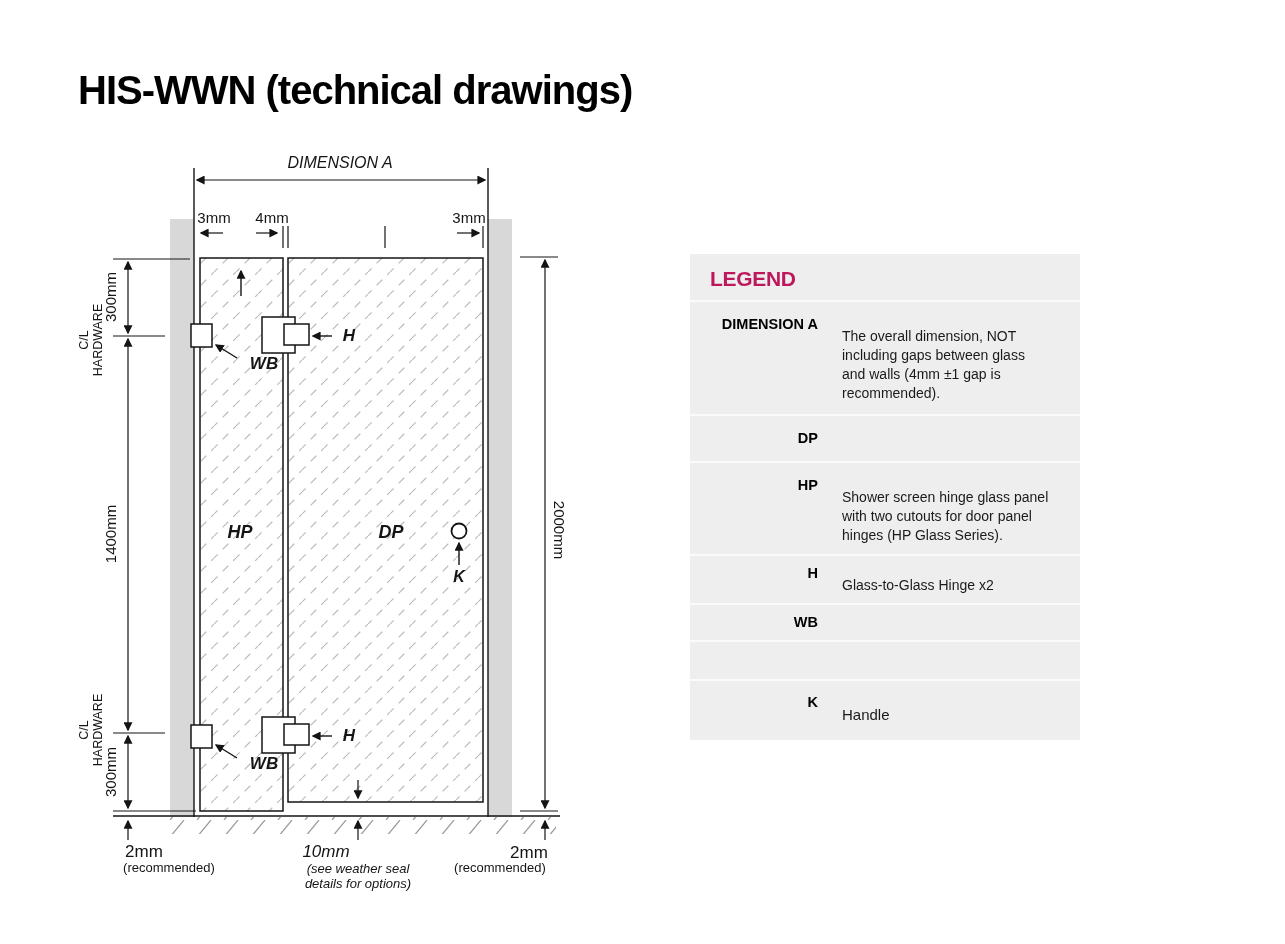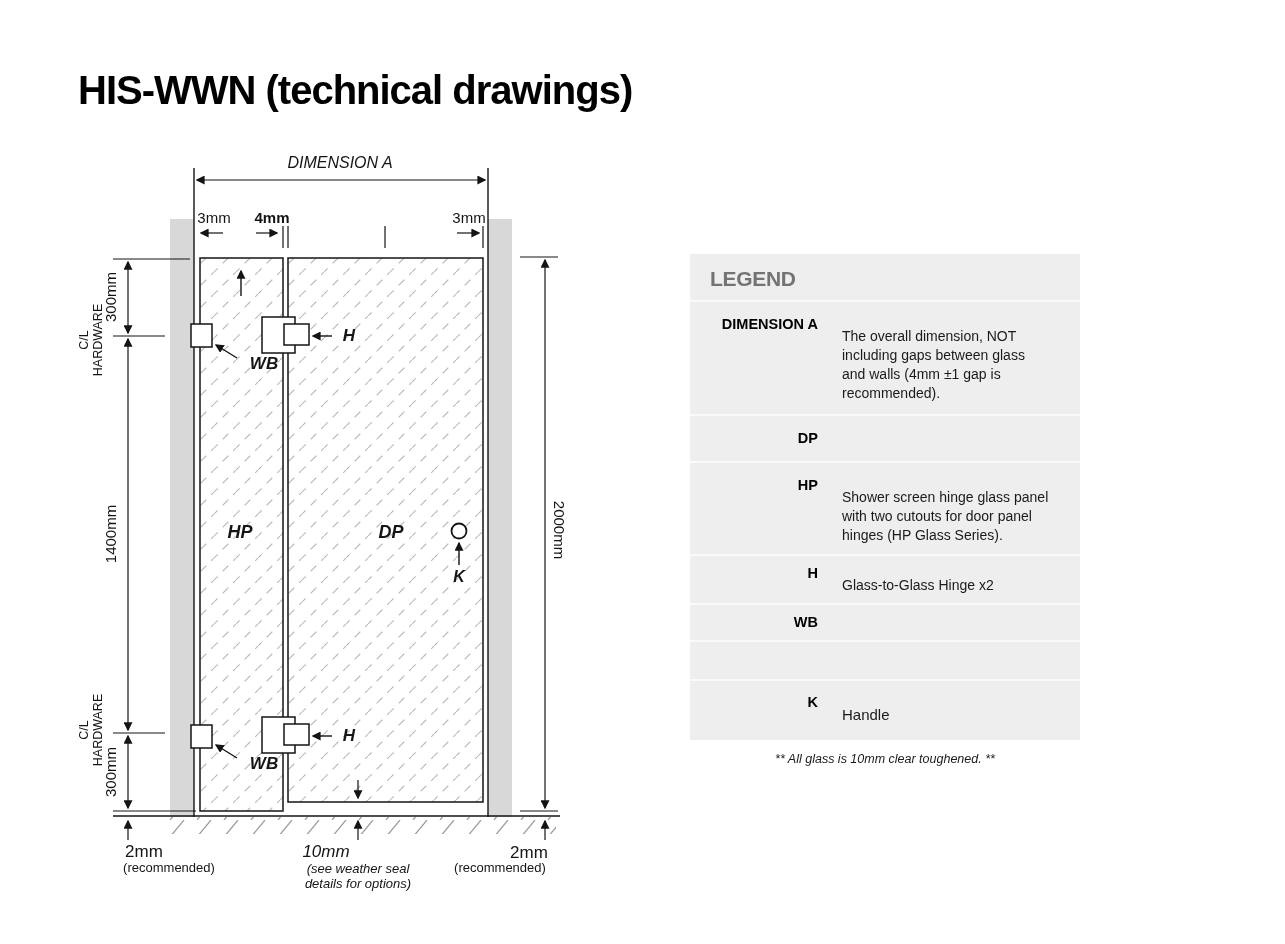--- a/index.html
+++ b/index.html
@@ -22,21 +22,21 @@
          text-align:center; line-height:1.1; color:#151515; }
   .s15 { font-size:15px; }
   .s13 { font-size:13px; }
   .s12 { font-size:12.5px; }
   .s17 { font-size:17px; }
   .it  { font-style:italic; }
   .lbl { font-size:17px; font-weight:bold; font-style:italic; }
 
   
   #legend { position:absolute; left:690px; top:254px; width:390px; background:#eeeeee; }
-  .lg-head { padding:13px 0 9px 20px; font-size:21px; font-weight:bold; letter-spacing:-0.3px; color:#737373; }
+  .lg-head { padding:13px 0 9px 20px; font-size:21px; font-weight:bold; letter-spacing:-0.3px; color:#be185d; }
   .lg-div  { border-top:2px solid #fafafa; }
   .lg-row  { display:flex; align-items:flex-start; }
   .lg-term { width:128px; flex:none; text-align:right; font-weight:bold; font-size:14.5px;
              line-height:19px; color:#000; white-space:pre; }
   .lg-desc { margin-left:24px; font-size:14px; line-height:19px; white-space:pre; color:#1a1a1a;margin-top:12px; }
   .r-dima  { padding:13px 0 11px 0; }
   .r-dp    { padding:13px 0 13px 0; }
   .r-hp    { padding:13px 0 9px 0; }
   .r-h     { padding:8px 0 8px 0; }
   .r-wb    { padding:8px 0 8px 0; }
@@ -121,21 +121,21 @@
       <line x1="177" y1="618" x2="156" y2="605" stroke="#141414" stroke-width="1.4" marker-end="url(#arr)"></line>
       <line x1="272" y1="196" x2="253" y2="196" stroke="#141414" stroke-width="1.4" marker-end="url(#arr)"></line>
       <line x1="272" y1="596" x2="253" y2="596" stroke="#141414" stroke-width="1.4" marker-end="url(#arr)"></line>
 
       <circle cx="399" cy="391" r="7.5" fill="#ffffff" stroke="#141414" stroke-width="1.8"></circle>
       <line x1="399" y1="425" x2="399" y2="403" stroke="#141414" stroke-width="1.4" marker-end="url(#arr)"></line>
     </svg>
 
     <div class="t it" style="left:280px; top:23px; font-size:16px;">DIMENSION A</div>
     <div class="t s15" style="left:154px; top:78px;">3mm</div>
-    <div class="t s15" style="left:212px; top:78px;font-weight:bold;">4mm</div>
+    <div class="t s15" style="left:212px; top:78px;">4mm</div>
     <div class="t s15" style="left:409px; top:78px;">3mm</div>
 
     <div class="vt s15" style="left:51px; top:157px;">300mm</div>
     <div class="vt s12" style="left:32px; top:200px;">C/L
 HARDWARE</div>
     <div class="vt s15" style="left:51px; top:394px;">1400mm</div>
     <div class="vt s12" style="left:32px; top:590px;">C/L
 HARDWARE</div>
     <div class="vt s15" style="left:51px; top:632px;">300mm</div>
     <div class="vt90 s15" style="left:499px; top:390px;">2000mm</div>
@@ -199,15 +199,14 @@
       <div class="lg-desc"></div>
     </div>
 
     <div class="lg-div"></div>
     <div class="lg-row r-k">
       <div class="lg-term">K</div>
       <div class="lg-desc">Handle</div>
     </div>
   </div>
 
-  <div class="lg-foot" style="position:absolute; left:690px; top:742px; width:390px;">** All glass is 10mm clear toughened. **</div>
 
 </div>
 
 </body></html>

